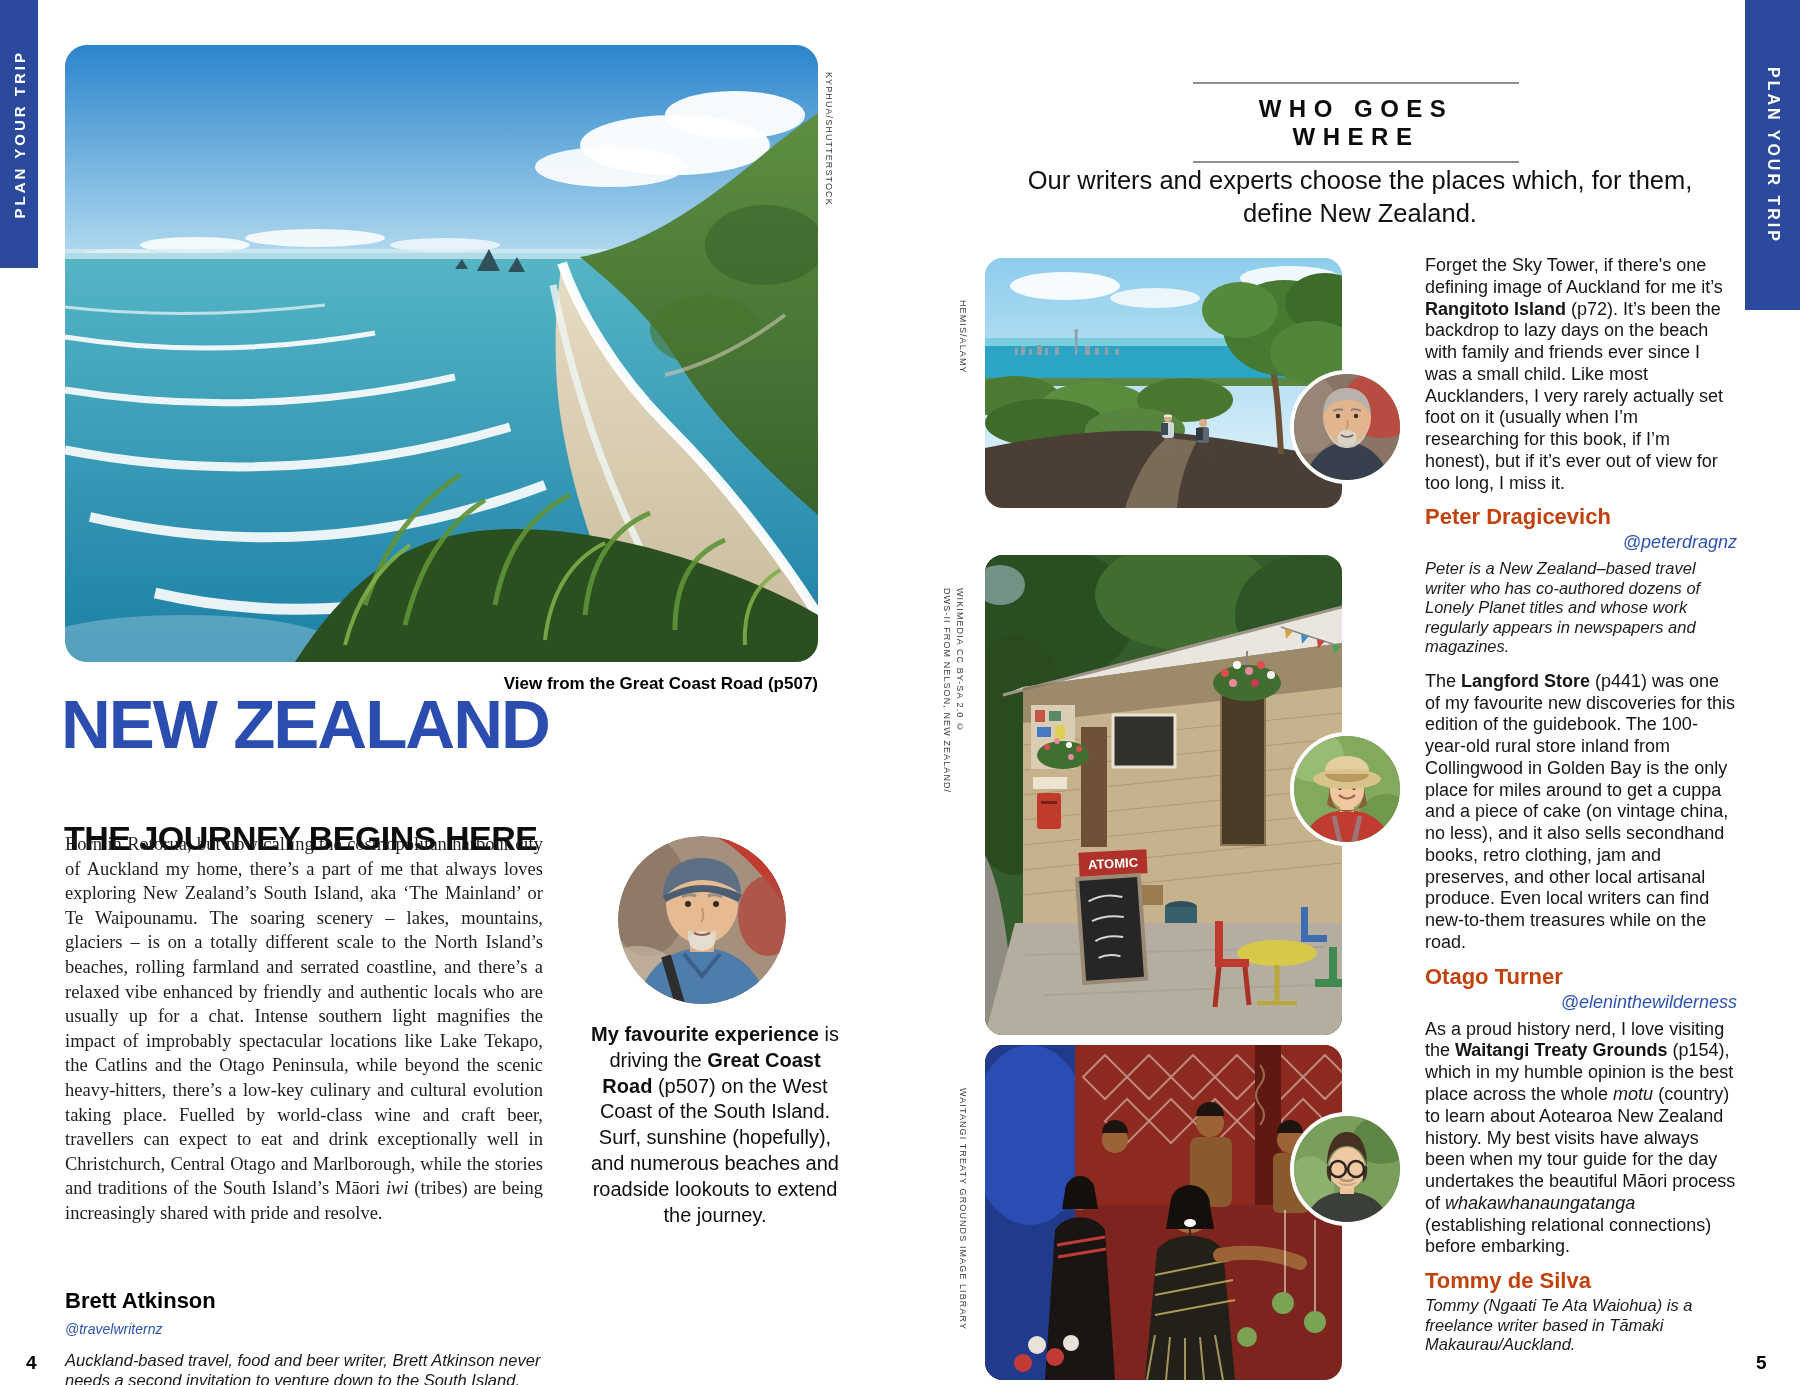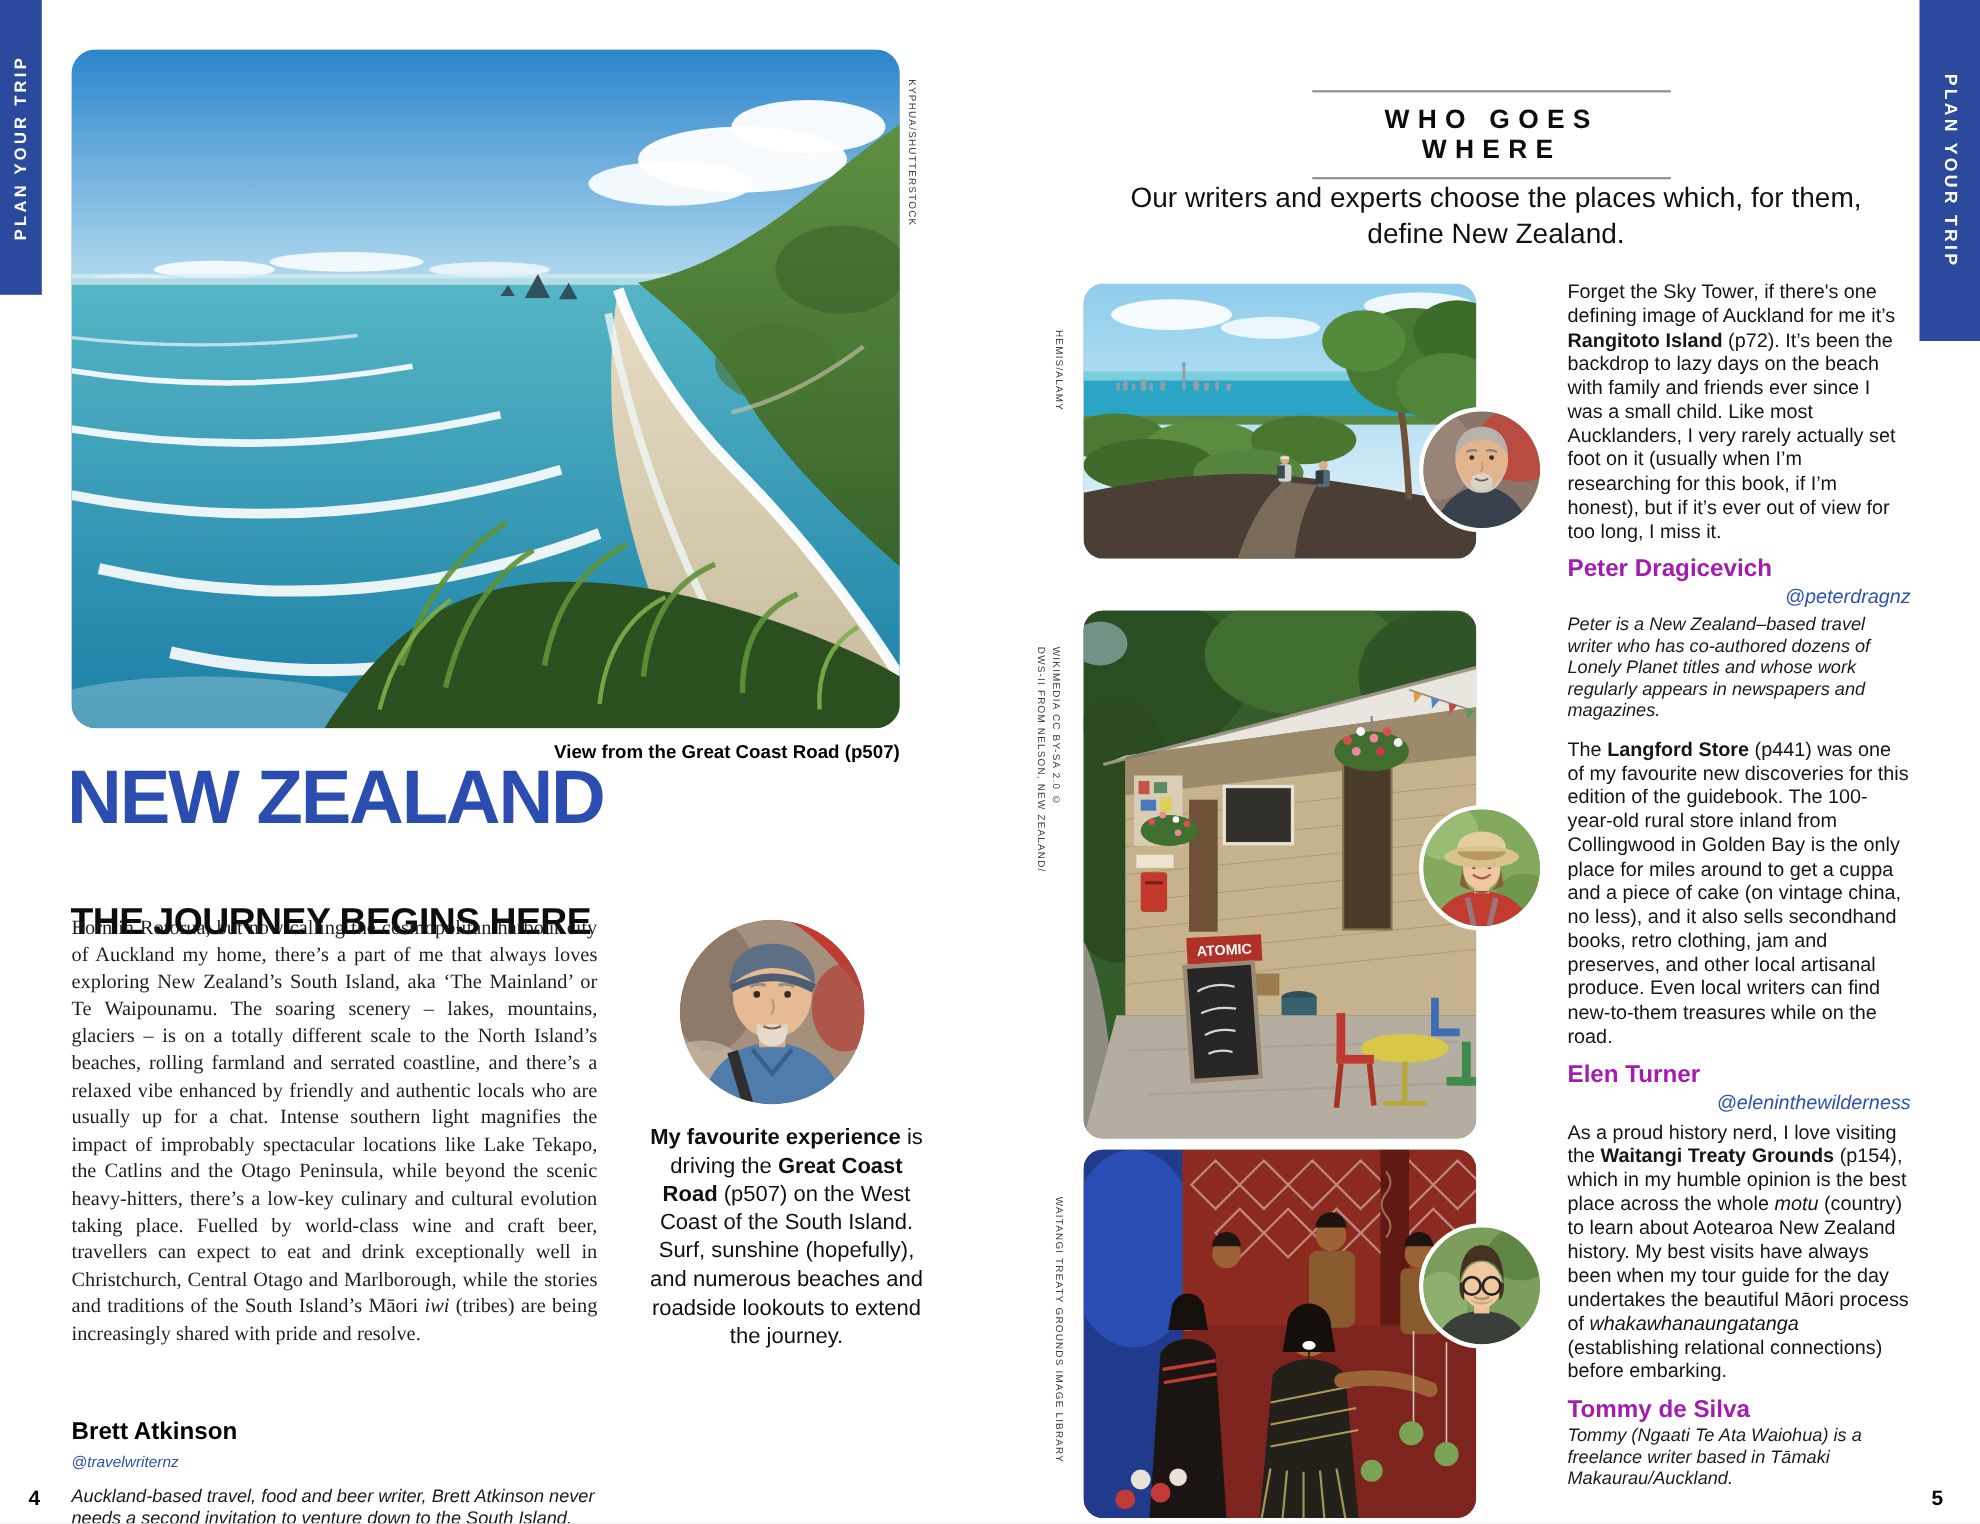--- a/index.html
+++ b/index.html
@@ -39,21 +39,21 @@
   .wgw{left:1193px;top:82px;width:326px;text-align:center;}
   .wgw .rule{height:2px;background:#8f8f8f;}
   .wgw .head{padding:11px 0 10px;font-size:24px;font-weight:800;letter-spacing:7.5px;color:#0c0c0c;}
   .wgw-intro{left:1022px;top:164px;width:676px;text-align:center;font-size:25.5px;line-height:1.3;color:#101010;}
 
   .avatar{border:4px solid #fff;border-radius:50%;overflow:hidden;width:106px;height:106px;background:#7b9e5c;}
   .avatar svg{display:block;width:100%;height:100%;}
 
   .writers{left:1425px;top:255px;width:312px;}
   .entry-para{font-size:18px;line-height:1.21;color:#151515;margin:0 0 10px;}
-  .entry-name{font-size:22px;font-weight:800;color:#a21caf;margin:0 0 2px;}
+  .entry-name{font-size:22px;font-weight:800;color:#c2410c;margin:0 0 2px;}
   .entry-handle{font-size:18px;font-style:italic;color:#2c53b0;margin:0 0 6px;text-align:right;}
   .entry-bio{font-size:16.5px;font-style:italic;line-height:1.18;color:#1b1b1b;margin:0 0 14px;}
 
   .rb{font-weight:bold;}
   .ri{font-style:italic;}
 </style>
 </head>
 <body>
 
 <div id="canvas">
@@ -473,21 +473,21 @@
     </svg>
   </div>
 
   <div class="abs writers">
     <p class="entry-para"><span>Forget the Sky Tower, if there's one defining image of Auckland for me it’s </span><span class="rb">Rangitoto Island</span><span> (p72). It’s been the backdrop to lazy days on the beach with family and friends ever since I was a small child. Like most Aucklanders, I very rarely actually set foot on it (usually when I’m researching for this book, if I’m honest), but if it’s ever out of view for too long, I miss it.</span></p>
     <div class="entry-name">Peter Dragicevich</div>
     <div class="entry-handle">@peterdragnz</div>
     <div class="entry-bio">Peter is a New Zealand–based travel writer who has co-authored dozens of Lonely Planet titles and whose work regularly appears in newspapers and magazines.</div>
 
     <p class="entry-para"><span>The </span><span class="rb">Langford Store</span><span> (p441) was one of my favourite new discoveries for this edition of the guidebook. The 100-year-old rural store inland from Collingwood in Golden Bay is the only place for miles around to get a cuppa and a piece of cake (on vintage china, no less), and it also sells secondhand books, retro clothing, jam and preserves, and other local artisanal produce. Even local writers can find new-to-them treasures while on the road.</span></p>
-    <div class="entry-name">Elen Turner</div>
+    <div class="entry-name">Otago Turner</div>
     <div class="entry-handle">@eleninthewilderness</div>
 
     <p class="entry-para"><span>As a proud history nerd, I love visiting the </span><span class="rb">Waitangi Treaty Grounds</span><span> (p154), which in my humble opinion is the best place across the whole </span><span class="ri">motu</span><span> (country) to learn about Aotearoa New Zealand history. My best visits have always been when my tour guide for the day undertakes the beautiful Māori process of </span><span class="ri">whakawhanaungatanga</span><span> (establishing relational connections) before embarking.</span></p>
     <div class="entry-name">Tommy de Silva</div>
 
     <div class="entry-bio">Tommy (Ngaati Te Ata Waiohua) is a freelance writer based in Tāmaki Makaurau/Auckland.</div>
   </div>
 
   <div class="abs pagenum" style="left:1756px;top:1352px;">5</div>
 

